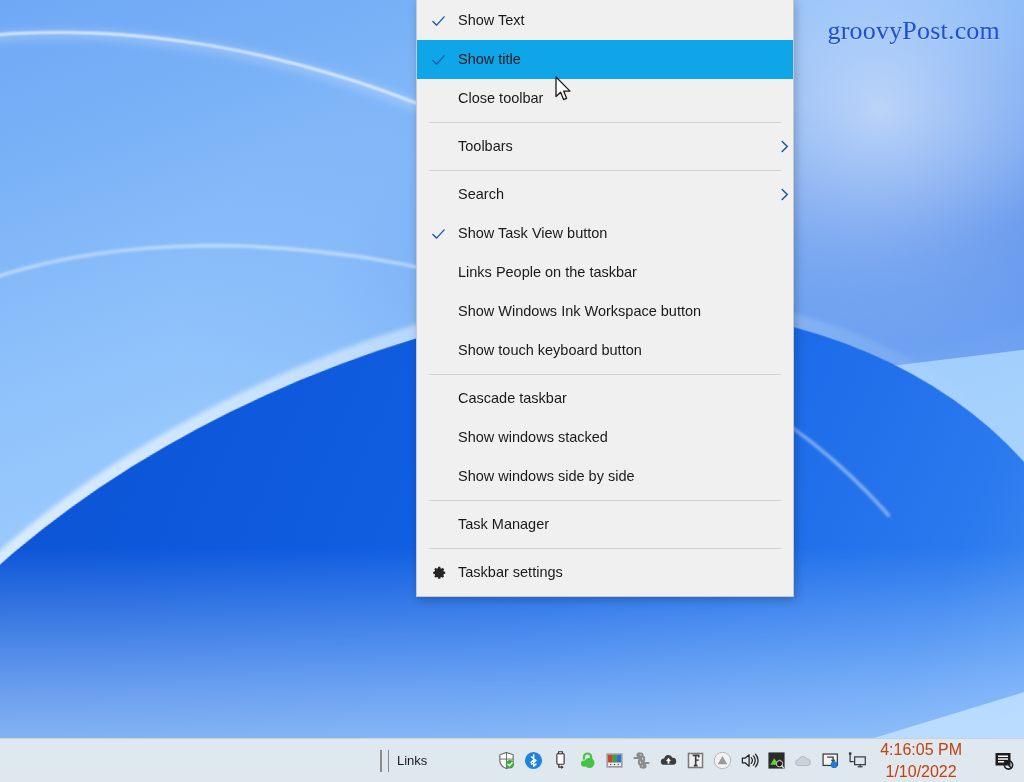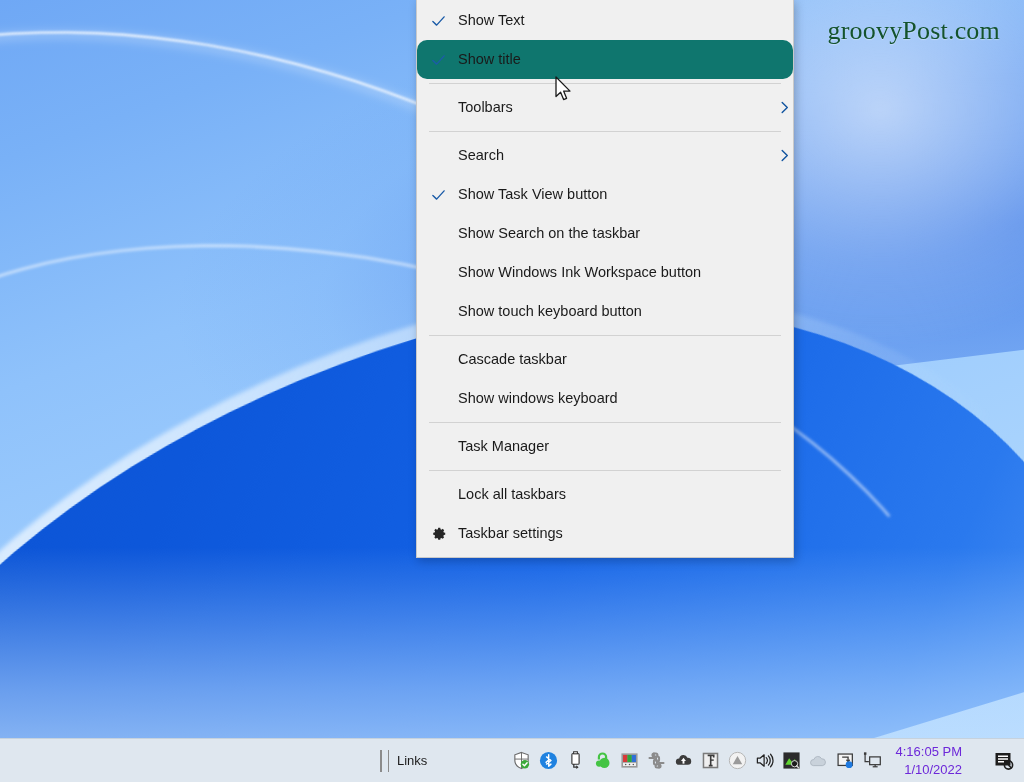--- a/index.html
+++ b/index.html
@@ -138,21 +138,21 @@
     background: linear-gradient(to bottom, rgba(175,212,255,0) 0%, rgba(180,216,255,0.55) 60%, rgba(190,223,255,0.8) 100%);
   }
 
   
   #watermark {
     position: absolute;
     right: 24px;
     top: 16px;
     font-family: "Liberation Serif", serif;
     font-size: 26px;
-    color: #14532d;
+    color: #1d4ed8;
     letter-spacing: 0.2px;
     text-shadow: 0 1px 1px rgba(255,255,255,0.35);
     user-select: none;
     white-space: nowrap;
   }
 
   
   #context-menu {
     position: absolute;
     left: 416px;
@@ -170,21 +170,21 @@
   .menu-item {
     position: relative;
     display: flex;
     align-items: center;
     height: 39px;
     padding-left: 41px;
     padding-right: 2px;
     cursor: default;
     white-space: nowrap;
   }
-  .menu-item.highlight { background: #0f766e; border-radius: 10px; }
+  .menu-item.highlight { background: #0ea5e9; }
 
   .menu-check {
     position: absolute;
     left: 14px;
     top: 50%;
     transform: translateY(-50%);
     width: 15px;
     height: 15px;
     color: #1c5ca8;
   }
@@ -281,26 +281,26 @@
     height: 30px;
     display: flex;
     align-items: center;
     justify-content: center;
   }
   .tray-icon svg { display: block; }
 
   #clock {
     display: flex;
     flex-direction: column;
-    align-items: flex-end;
+    align-items: center;
     justify-content: center;
     line-height: 1.35;
     padding: 0 12px 0 10px;
-    font-size: 13px;
-    color: #6d28d9;
+    font-size: 16px;
+    color: #c2410c;
     white-space: nowrap;
   }
 
   #action-center {
     width: 32px;
     height: 32px;
     display: flex;
     align-items: center;
     justify-content: center;
     margin-left: 14px;
@@ -335,20 +335,23 @@
         <span class="menu-label">Show Text</span>
       </div>
       <div class="menu-item highlight">
         <span class="menu-check">
           <svg viewBox="0 0 16 16" width="15" height="15">
             <path d="M2 8.6 L6 12.4 L14 3.6" fill="none" stroke="currentColor" stroke-width="1.5" stroke-linecap="round" stroke-linejoin="round"></path>
           </svg>
         </span>
         <span class="menu-label">Show title</span>
       </div>
+      <div class="menu-item">
+        <span class="menu-label">Close toolbar</span>
+      </div>
       <div class="menu-sep"></div>
       <div class="menu-item">
         <span class="menu-label">Toolbars</span>
         <span class="menu-arrow">
           <svg viewBox="0 0 14 14" width="13" height="13">
             <path d="M4.5 1.6 L10 7 L4.5 12.4" fill="none" stroke="currentColor" stroke-width="1.5" stroke-linecap="round" stroke-linejoin="round"></path>
           </svg>
         </span>
       </div>
       <div class="menu-sep"></div>
@@ -362,43 +365,43 @@
       </div>
       <div class="menu-item">
         <span class="menu-check">
           <svg viewBox="0 0 16 16" width="15" height="15">
             <path d="M2 8.6 L6 12.4 L14 3.6" fill="none" stroke="currentColor" stroke-width="1.5" stroke-linecap="round" stroke-linejoin="round"></path>
           </svg>
         </span>
         <span class="menu-label">Show Task View button</span>
       </div>
       <div class="menu-item">
-        <span class="menu-label">Show Search on the taskbar</span>
+        <span class="menu-label">Links People on the taskbar</span>
       </div>
       <div class="menu-item">
         <span class="menu-label">Show Windows Ink Workspace button</span>
       </div>
       <div class="menu-item">
         <span class="menu-label">Show touch keyboard button</span>
       </div>
       <div class="menu-sep"></div>
       <div class="menu-item">
         <span class="menu-label">Cascade taskbar</span>
       </div>
       <div class="menu-item">
-        <span class="menu-label">Show windows keyboard</span>
+        <span class="menu-label">Show windows stacked</span>
+      </div>
+      <div class="menu-item">
+        <span class="menu-label">Show windows side by side</span>
       </div>
       <div class="menu-sep"></div>
       <div class="menu-item">
         <span class="menu-label">Task Manager</span>
       </div>
       <div class="menu-sep"></div>
-      <div class="menu-item">
-        <span class="menu-label">Lock all taskbars</span>
-      </div>
       <div class="menu-item">
         <span class="menu-gear">
           <svg viewBox="0 0 18 18" width="16" height="16">
             <path fill="currentColor" d="M9 5.9A3.1 3.1 0 1 0 9 12.1 3.1 3.1 0 0 0 9 5.9Zm0 4.8A1.7 1.7 0 1 1 9 7.3a1.7 1.7 0 0 1 0 3.4Z"></path>
             <path fill="currentColor" d="M16 7.6l-1.6-.3a5.7 5.7 0 0 0-.5-1.2l.9-1.3-1.6-1.6-1.3.9a5.7 5.7 0 0 0-1.2-.5L10.4 2H8.1l-.3 1.6a5.7 5.7 0 0 0-1.2.5l-1.3-.9L3.7 4.8l.9 1.3a5.7 5.7 0 0 0-.5 1.2L2.5 7.6v2.3l1.6.3c.1.4.3.8.5 1.2l-.9 1.3 1.6 1.6 1.3-.9c.4.2.8.4 1.2.5l.3 1.6h2.3l.3-1.6c.4-.1.8-.3 1.2-.5l1.3.9 1.6-1.6-.9-1.3c.2-.4.4-.8.5-1.2l1.6-.3V7.6Z"></path>
           </svg>
         </span>
         <span class="menu-label">Taskbar settings</span>
       </div>
     </div>

